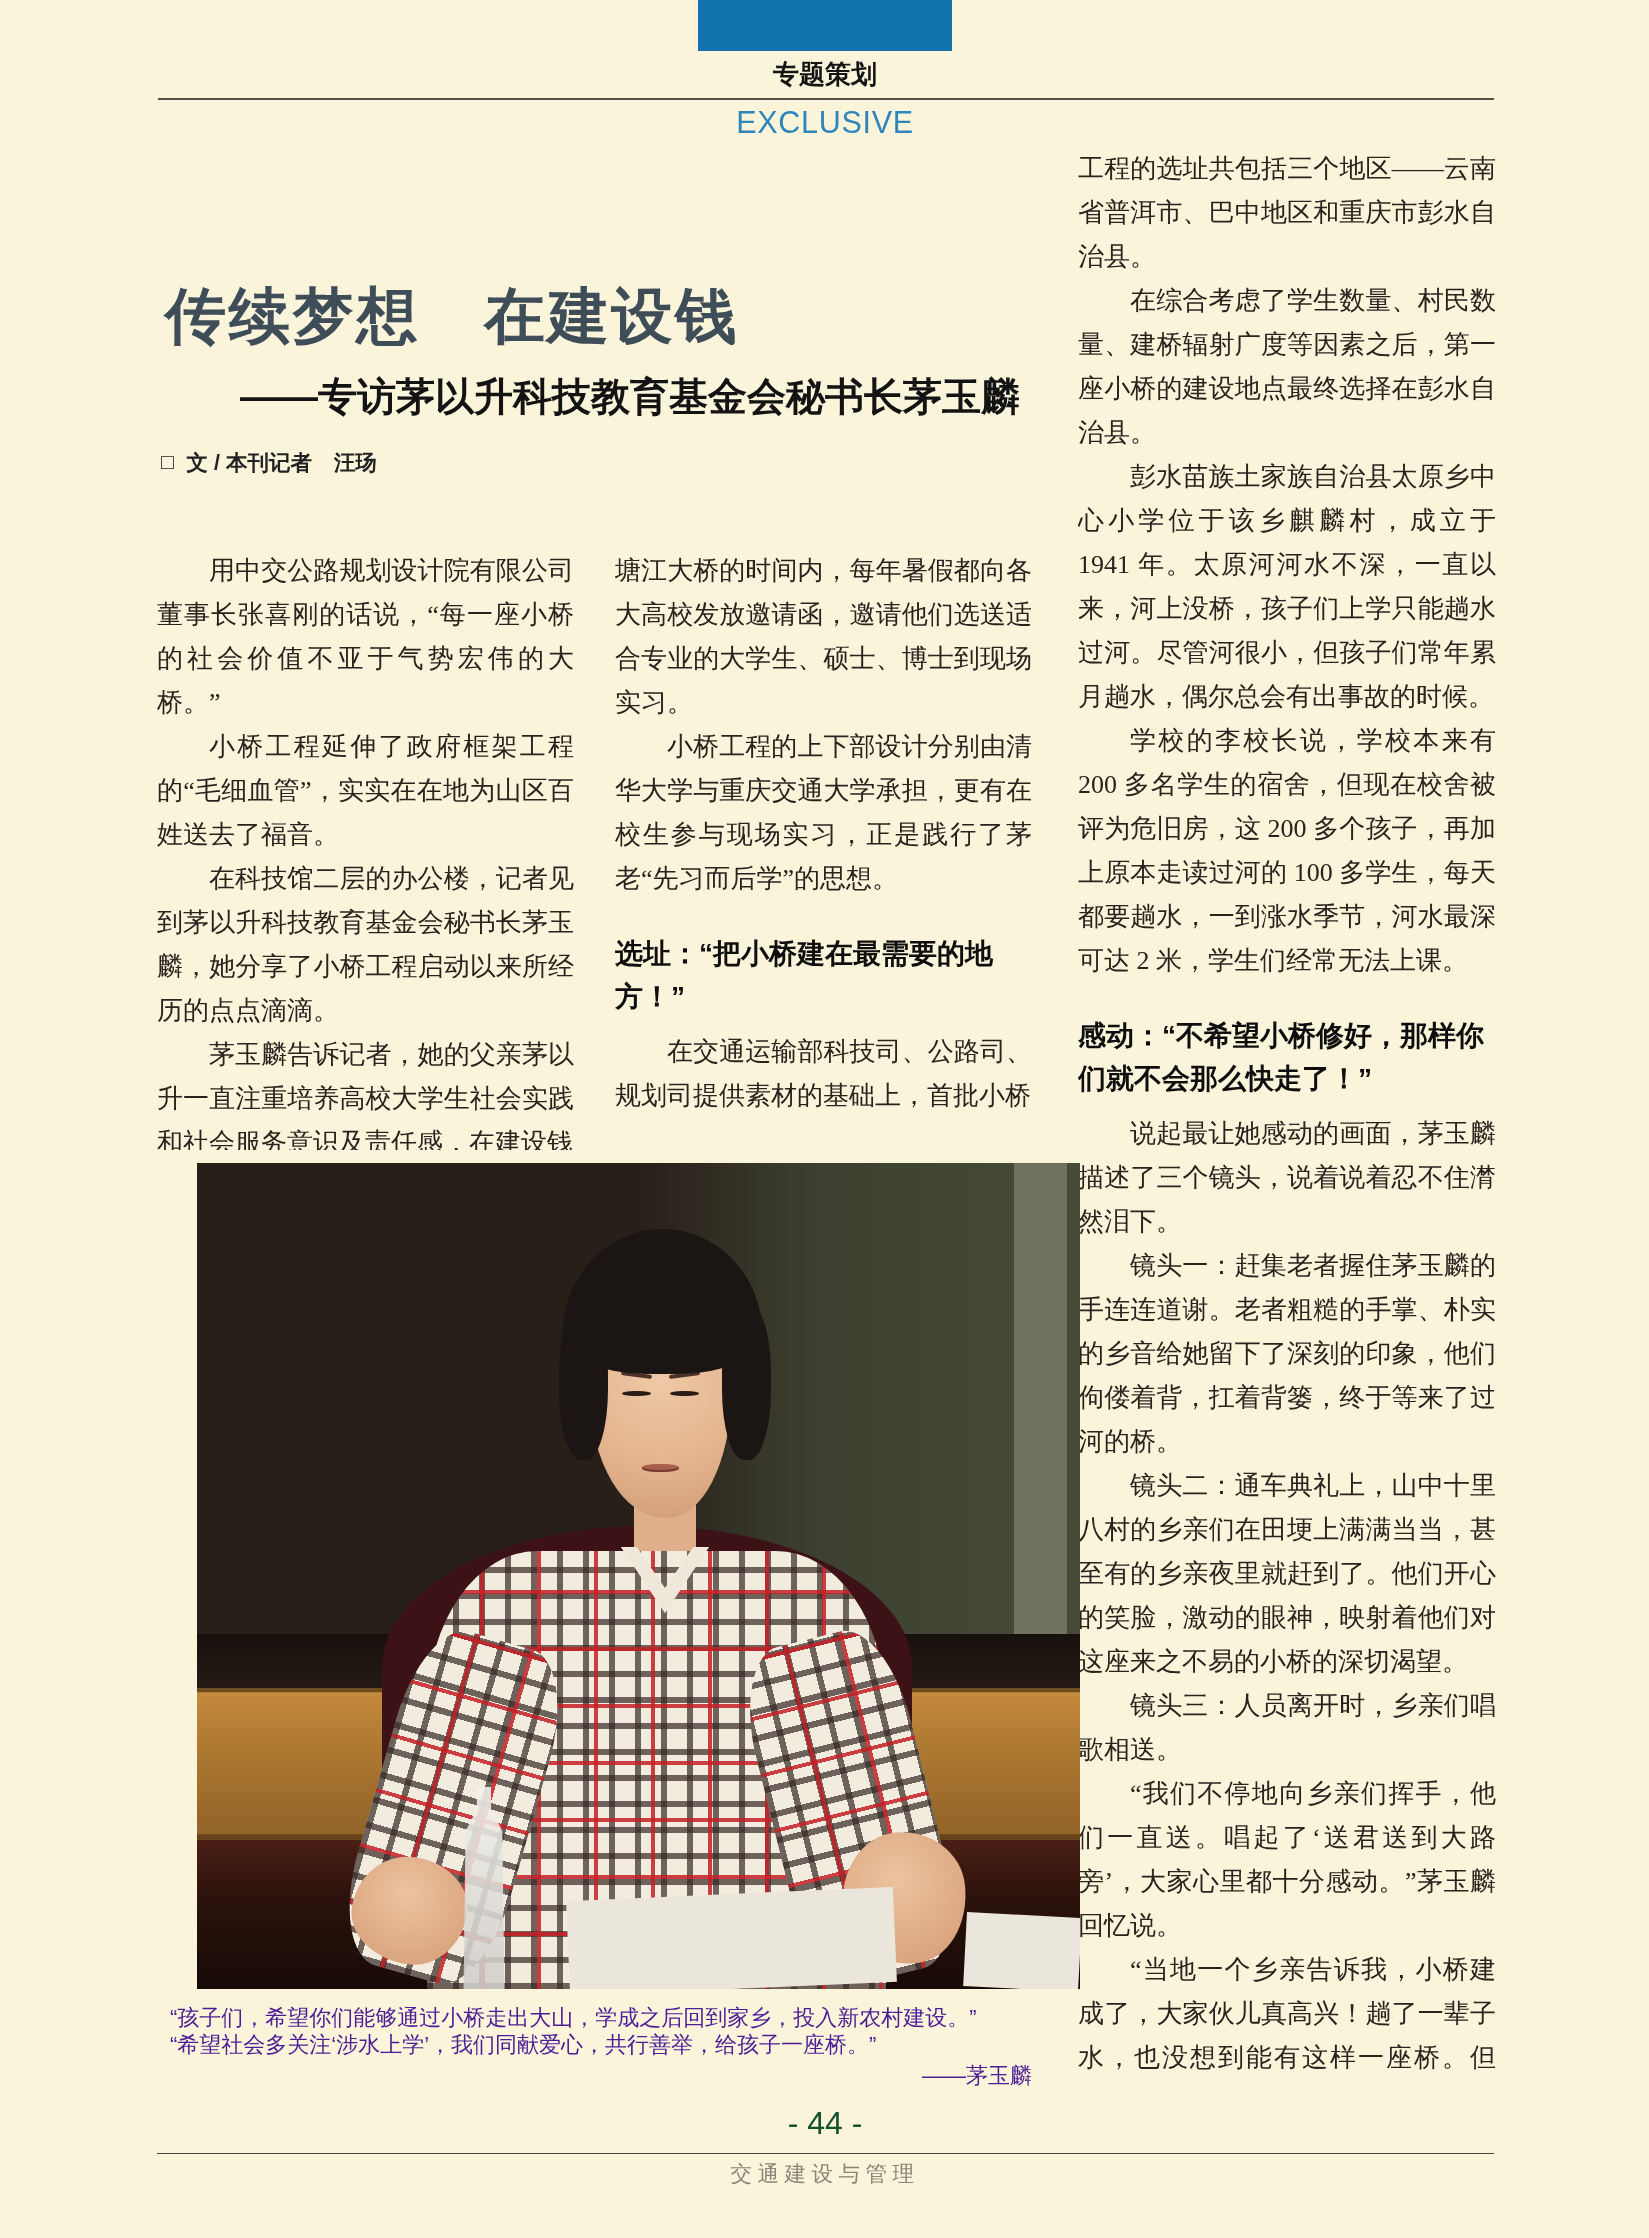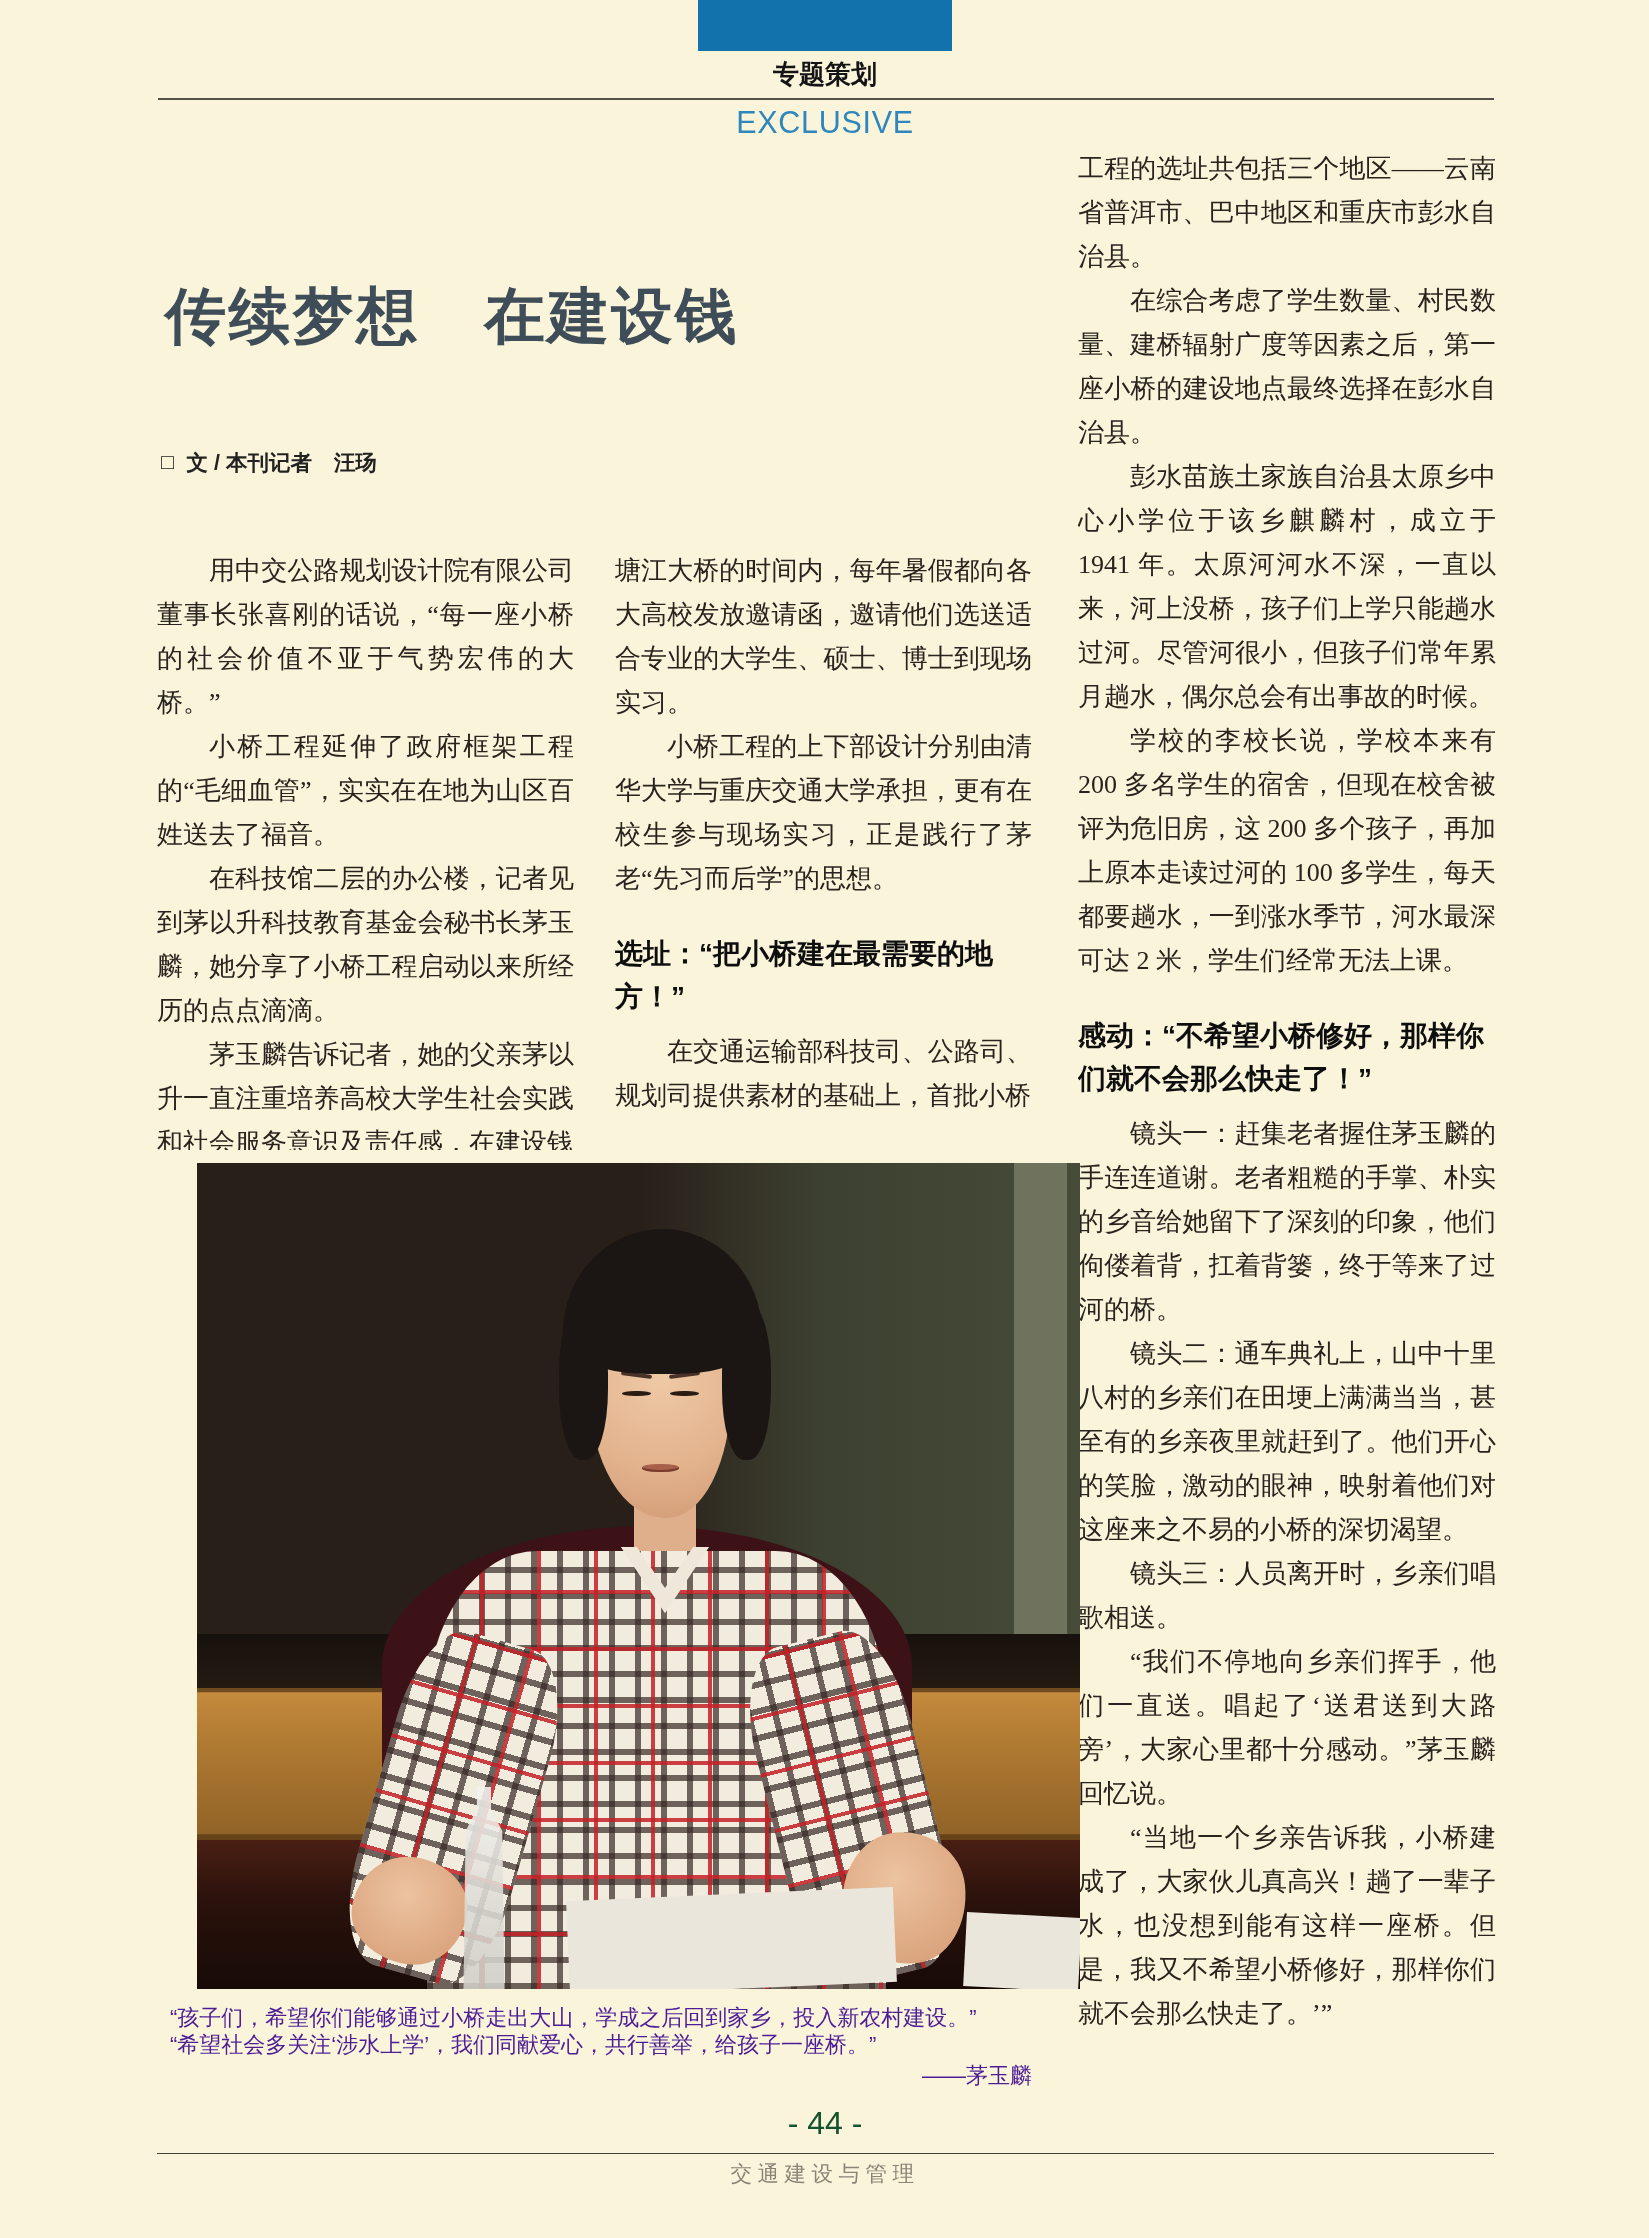--- a/index.html
+++ b/index.html
@@ -114,20 +114,21 @@
 <body>
 
 <div class="page">
 
   <div class="accent-block"></div>
   <div class="section-cn">专题策划</div>
   <div class="header-line"></div>
   <div class="section-en">EXCLUSIVE</div>
 
   <div class="title">传续梦想　在建设钱</div>
+  <div class="subtitle">——专访茅以升科技教育基金会秘书长茅玉麟</div>
   <div class="byline">
     <span>□</span>
     <span>文 / 本刊记者</span>
     <span class="author">汪玚</span>
   </div>
 
   <div class="col col-left">
     <p class="ind">用中交公路规划设计院有限公司董事长张喜刚的话说，“每一座小桥的社会价值不亚于气势宏伟的大桥。”</p>
     <p class="ind">小桥工程延伸了政府框架工程的“毛细血管”，实实在在地为山区百姓送去了福音。</p>
     <p class="ind">在科技馆二层的办公楼，记者见到茅以升科技教育基金会秘书长茅玉麟，她分享了小桥工程启动以来所经历的点点滴滴。</p>
@@ -140,20 +141,21 @@
     <h3 class="subhead">选址：“把小桥建在最需要的地方！”</h3>
     <p class="ind">在交通运输部科技司、公路司、规划司提供素材的基础上，首批小桥</p>
   </div>
 
   <div class="col col-right">
     <p>工程的选址共包括三个地区——云南省普洱市、巴中地区和重庆市彭水自治县。</p>
     <p class="ind">在综合考虑了学生数量、村民数量、建桥辐射广度等因素之后，第一座小桥的建设地点最终选择在彭水自治县。</p>
     <p class="ind">彭水苗族土家族自治县太原乡中心小学位于该乡麒麟村，成立于 1941 年。太原河河水不深，一直以来，河上没桥，孩子们上学只能趟水过河。尽管河很小，但孩子们常年累月趟水，偶尔总会有出事故的时候。</p>
     <p class="ind">学校的李校长说，学校本来有 200 多名学生的宿舍，但现在校舍被评为危旧房，这 200 多个孩子，再加上原本走读过河的 100 多学生，每天都要趟水，一到涨水季节，河水最深可达 2 米，学生们经常无法上课。</p>
     <h3 class="subhead">感动：“不希望小桥修好，那样你们就不会那么快走了！”</h3>
+    <p class="ind">说起最让她感动的画面，茅玉麟描述了三个镜头，说着说着忍不住潸然泪下。</p>
     <p class="ind">镜头一：赶集老者握住茅玉麟的手连连道谢。老者粗糙的手掌、朴实的乡音给她留下了深刻的印象，他们佝偻着背，扛着背篓，终于等来了过河的桥。</p>
     <p class="ind">镜头二：通车典礼上，山中十里八村的乡亲们在田埂上满满当当，甚至有的乡亲夜里就赶到了。他们开心的笑脸，激动的眼神，映射着他们对这座来之不易的小桥的深切渴望。</p>
     <p class="ind">镜头三：人员离开时，乡亲们唱歌相送。</p>
     <p class="ind">“我们不停地向乡亲们挥手，他们一直送。唱起了‘送君送到大路旁’，大家心里都十分感动。”茅玉麟回忆说。</p>
     <p class="ind"><span>“当地一个乡亲告诉我，小桥建成了，大家伙儿真高兴！趟了一辈子水，也没想到能有这样一座桥。但是，我又不希望小桥修好，那样你们就不会那么快走了。’”</span></p>
   </div>
 
   <figure class="photo">
     <div class="ph-board-green"></div>
     <div class="ph-screen"></div>

